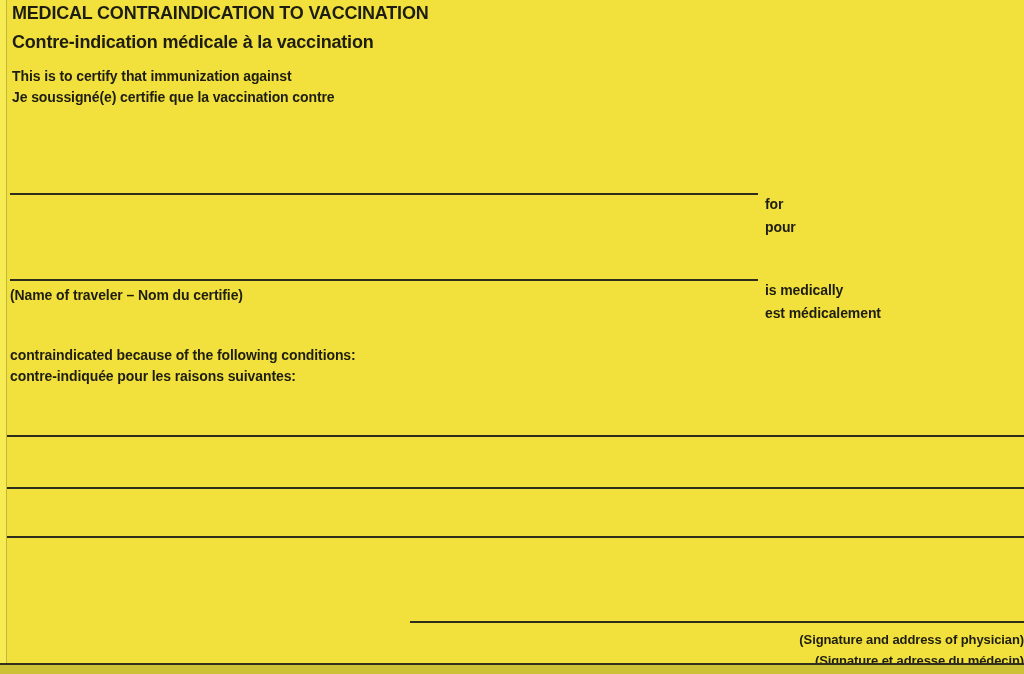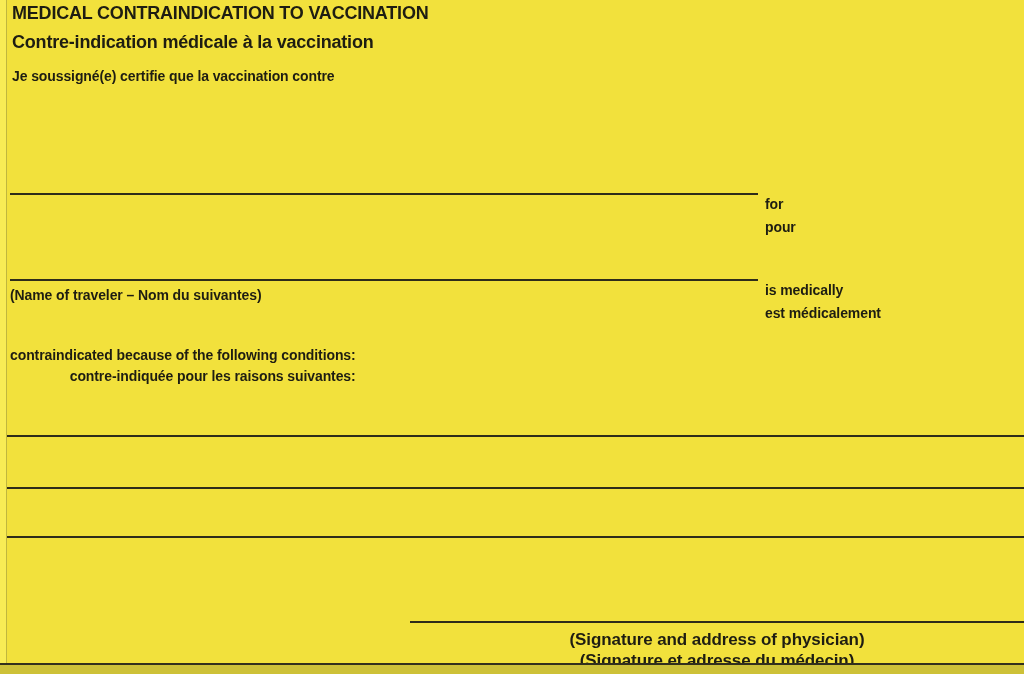--- a/index.html
+++ b/index.html
@@ -11,21 +11,21 @@
   .card{
     position:relative;width:1024px;height:674px;
     background:#f2e13c;color:#1e1d12;
   }
   
   .edge-strip{
     position:absolute;left:0;top:0;width:6px;height:100%;
     background:#f8ec55;border-right:1px solid rgba(90,85,20,.35);
     z-index:1;
   }
-  .abs{position:absolute;text-align:right;}
+  .abs{position:absolute;}
   .title{
     left:12px;top:3px;
     font-size:18px;font-weight:700;letter-spacing:-0.2px;
     text-transform:none;
   }
   .subtitle{
     left:12px;top:32px;
     font-size:18px;font-weight:700;letter-spacing:-0.2px;
   }
   .body-text{
@@ -48,56 +48,57 @@
   .contra{left:10px;top:345px;}
   .rule{
     left:6px;width:1018px;height:0;
     border-top:2px solid #2e2c1a;
   }
   .rule-1{top:435px;}
   .rule-2{top:487px;}
   .rule-3{top:536px;}
   .sig-line{left:410px;top:621px;width:614px;height:0;border-top:2px solid #2e2c1a;}
   .sig-captions{
-    left:410px;top:630px;width:614px;text-align:center;
-    font-size:17px;font-weight:700;letter-spacing:-0.1px;line-height:20.5px;
+    left:410px;top:630px;width:614px;text-align:right;
+    font-size:13px;font-weight:700;letter-spacing:-0.1px;line-height:20.5px;
   }
   .bottom-band{
     position:absolute;left:0;bottom:0;width:100%;height:9px;
     background:#cdc138;border-top:2px solid #32301d;z-index:2;
   }
   .blank-value{display:inline-block;min-width:10px;}
 </style>
 </head>
 <body>
 
 <div class="card">
 
   <div class="edge-strip"></div>
 
   <div class="abs title">MEDICAL CONTRAINDICATION TO VACCINATION</div>
 
   <div class="abs subtitle">Contre-indication médicale à la vaccination</div>
 
   <div class="abs certify body-text">
+    <div>This is to certify that immunization against</div>
     <div>Je soussigné(e) certifie que la vaccination contre</div>
   </div>
 
   <div class="abs disease-line fill-line">
     <span class="blank-value body-text"></span>
   </div>
   <div class="abs suffix for-en">for</div>
   <div class="abs suffix for-fr">pour</div>
 
   <div class="abs traveler-line fill-line">
     <span class="blank-value body-text"></span>
   </div>
   <div class="abs suffix med-en">is medically</div>
   <div class="abs suffix med-fr">est médicalement</div>
-  <div class="abs caption traveler-caption">(Name of traveler – Nom du suivantes)</div>
+  <div class="abs caption traveler-caption">(Name of traveler – Nom du certifie)</div>
 
   <div class="abs contra body-text">
     <div>contraindicated because of the following conditions:</div>
     <div>contre-indiquée pour les raisons suivantes:</div>
   </div>
 
   <div class="abs rule rule-1">
     <span class="blank-value body-text"></span>
   </div>
   <div class="abs rule rule-2">

